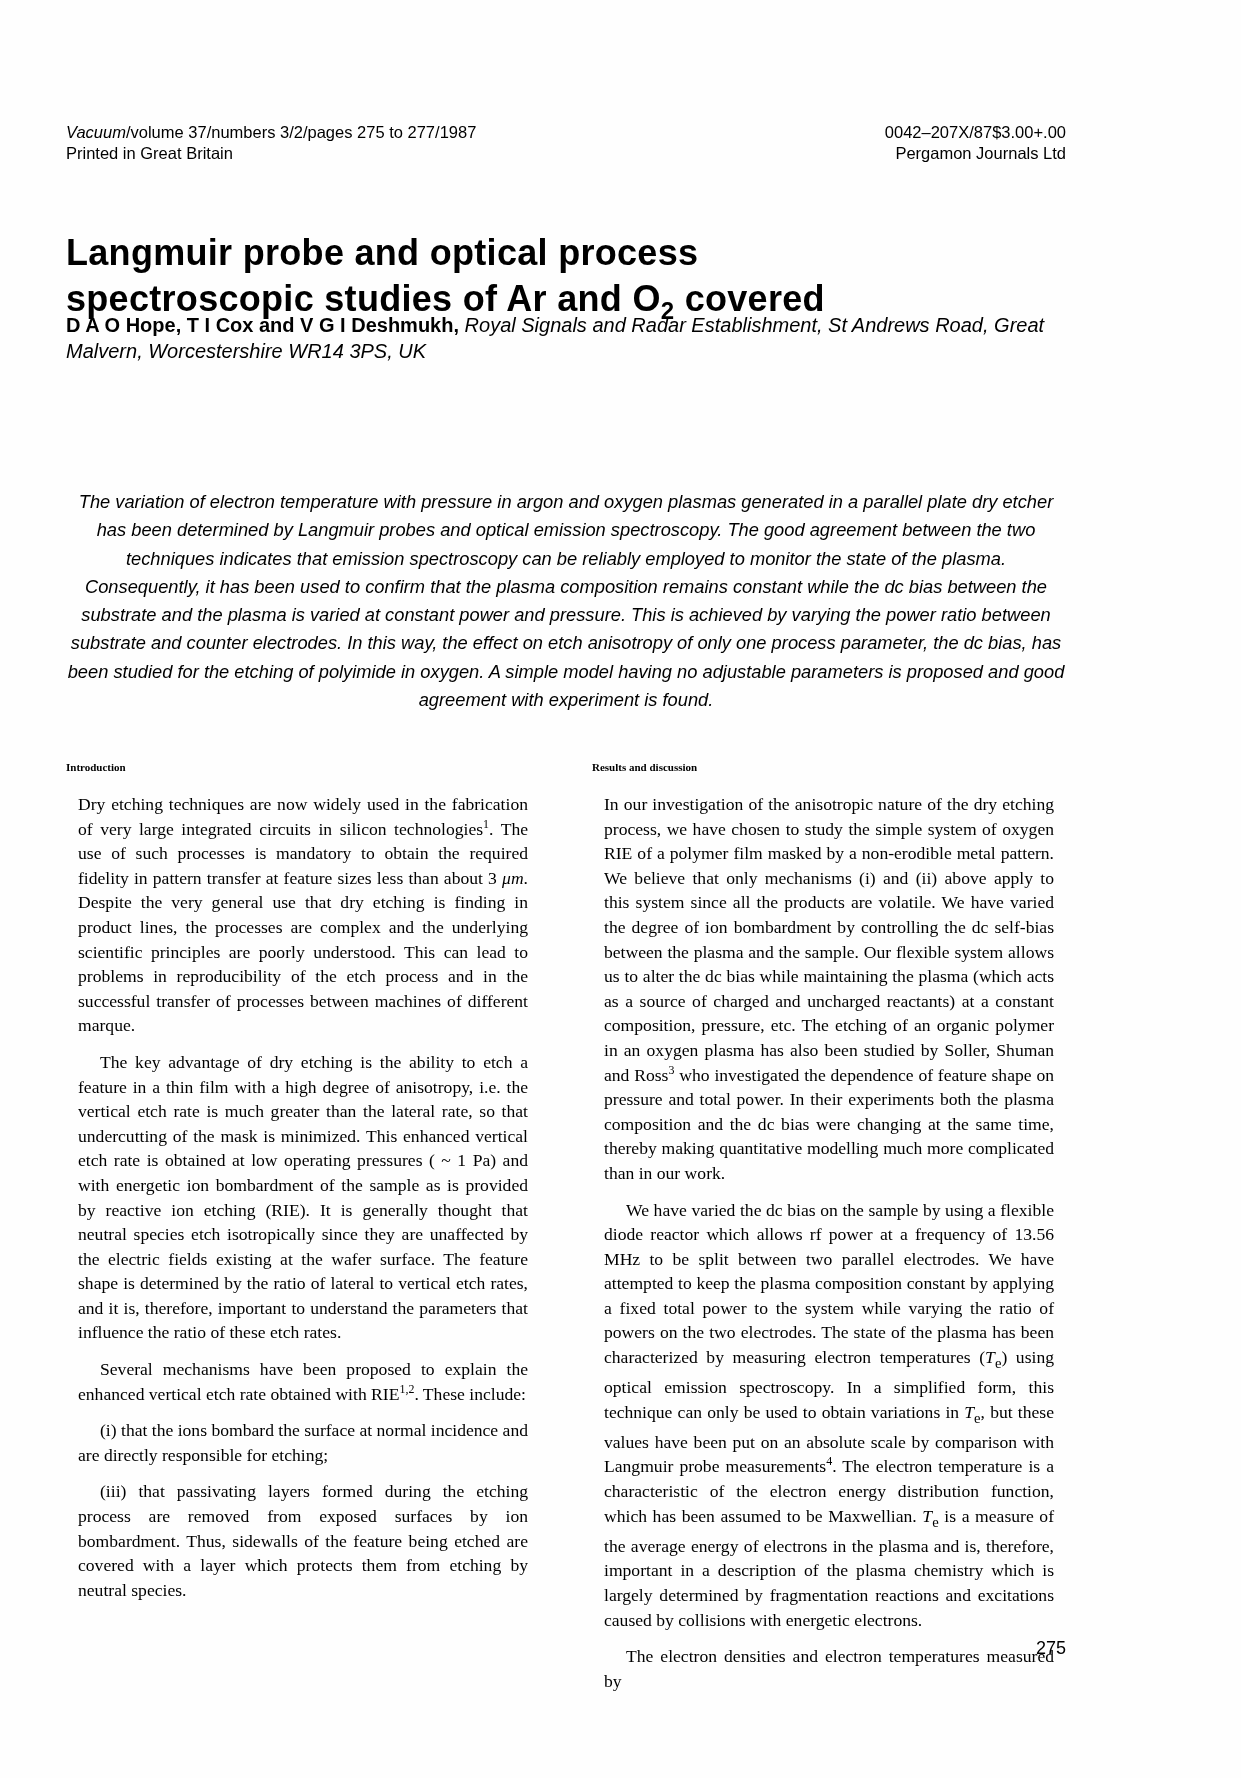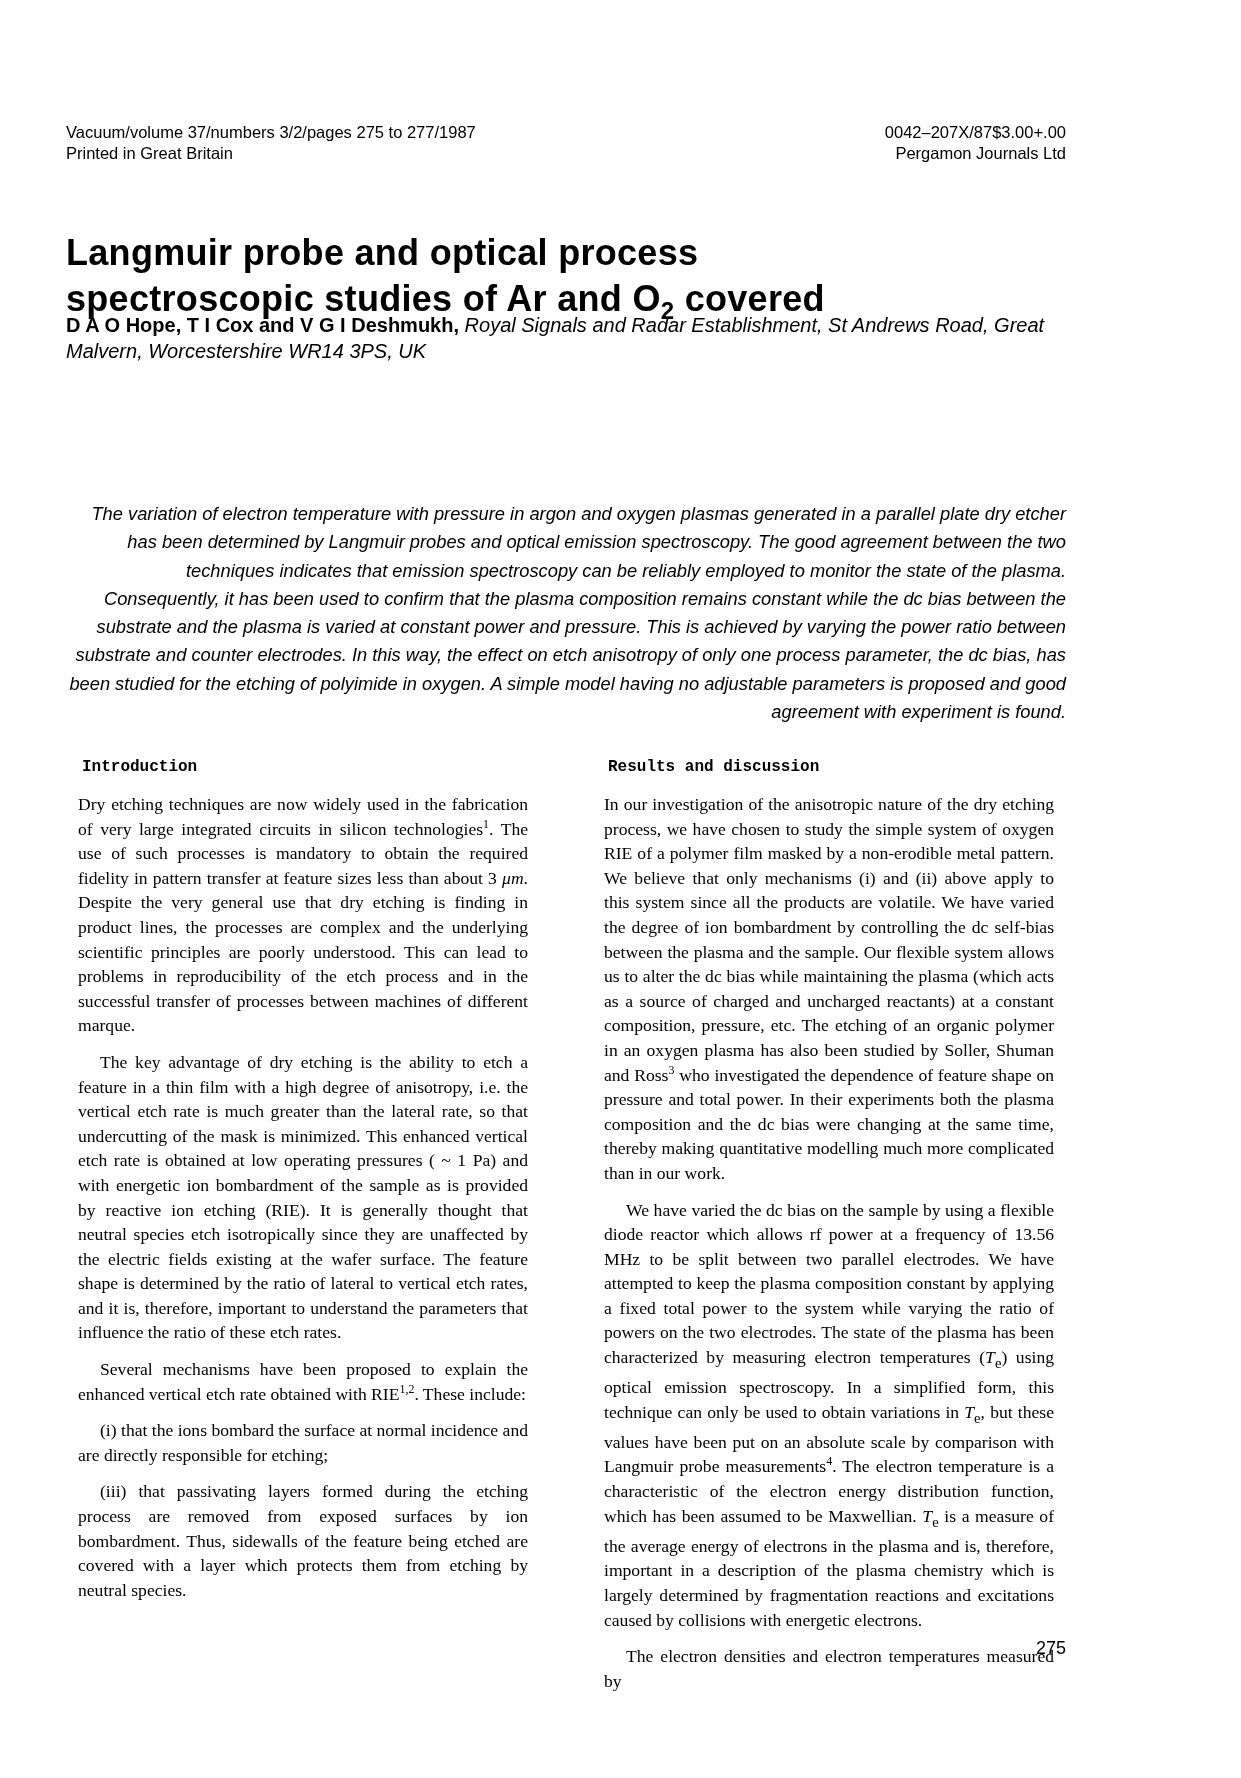--- a/index.html
+++ b/index.html
@@ -37,21 +37,21 @@
     width: 1000px;
     font-family: "Liberation Sans", "DejaVu Sans", sans-serif;
     font-size: 16.5px;
     line-height: 21px;
     display: flex;
     justify-content: space-between;
     align-items: flex-start;
   }
   .runhead-left { text-align: left; }
   .runhead-right { text-align: right; }
-  .runhead .ital { }
+  .runhead .ital { font-style: italic; }
 
   
   .title {
     position: absolute;
     top: 206px;
     left: 0;
     width: 1000px;
     font-family: "Liberation Sans", "DejaVu Sans", sans-serif;
     font-weight: bold;
     font-size: 36px;
@@ -80,42 +80,41 @@
   
   .abstract {
     position: absolute;
     top: 488px;
     left: 0;
     width: 1000px;
     font-family: "Liberation Sans", "DejaVu Sans", sans-serif;
     font-style: italic;
     font-size: 18.3px;
     line-height: 28.3px;
-    text-align: right;
-    margin-top: 12px;
+    text-align: center;
   }
 
   
   .columns {
     position: absolute;
     top: 756px;
     left: 0;
     width: 1000px;
     display: flex;
     gap: 52px;
   }
   .col {
     width: 474px;
   }
   .sec-head {
-    font-family: Liberation Mono, monospace;
+    font-family: Liberation Serif, serif;
     font-weight: bold;
-    font-size: 16px;
+    font-size: 11px;
     line-height: 22px;
-    margin: 0 0 14px 16px;
+    margin: 0 0 14px 0;
   }
   .col p {
     margin: 12px;
     font-size: 17.6px;
     line-height: 24.6px;
     text-align: justify;
     text-justify: inter-word;
     hyphens: none;
   }
   .col p.indent { text-indent: 22px; }

